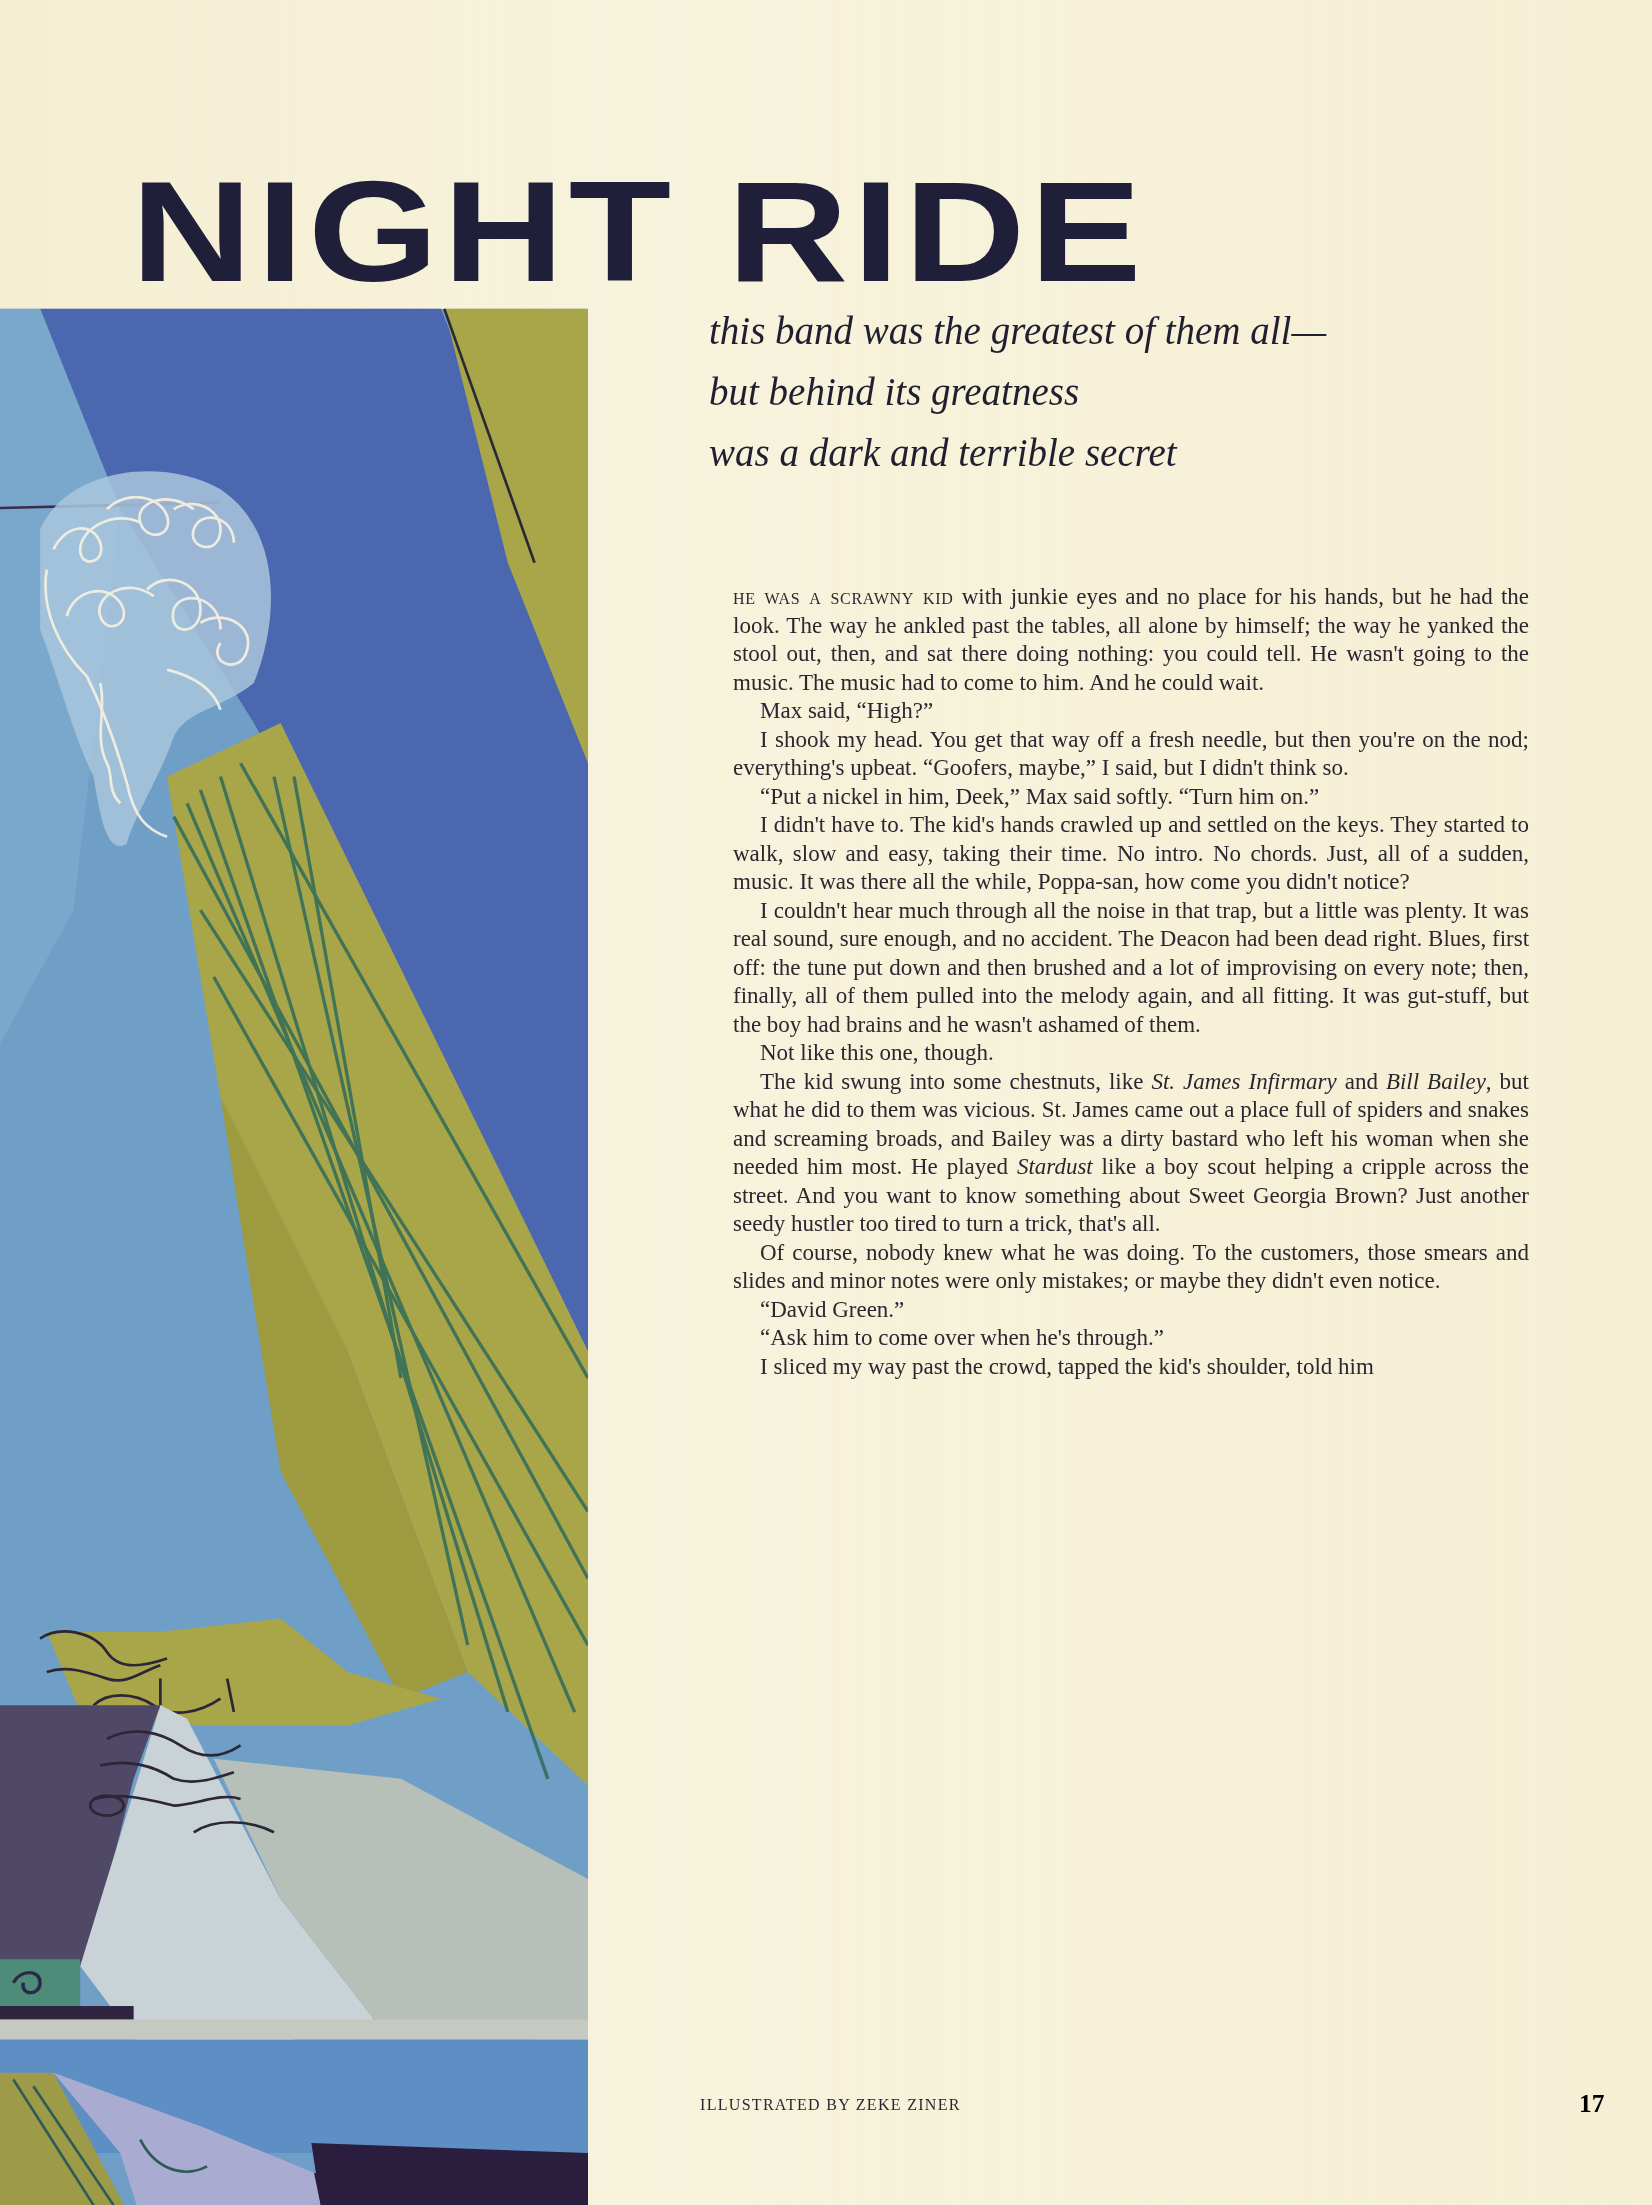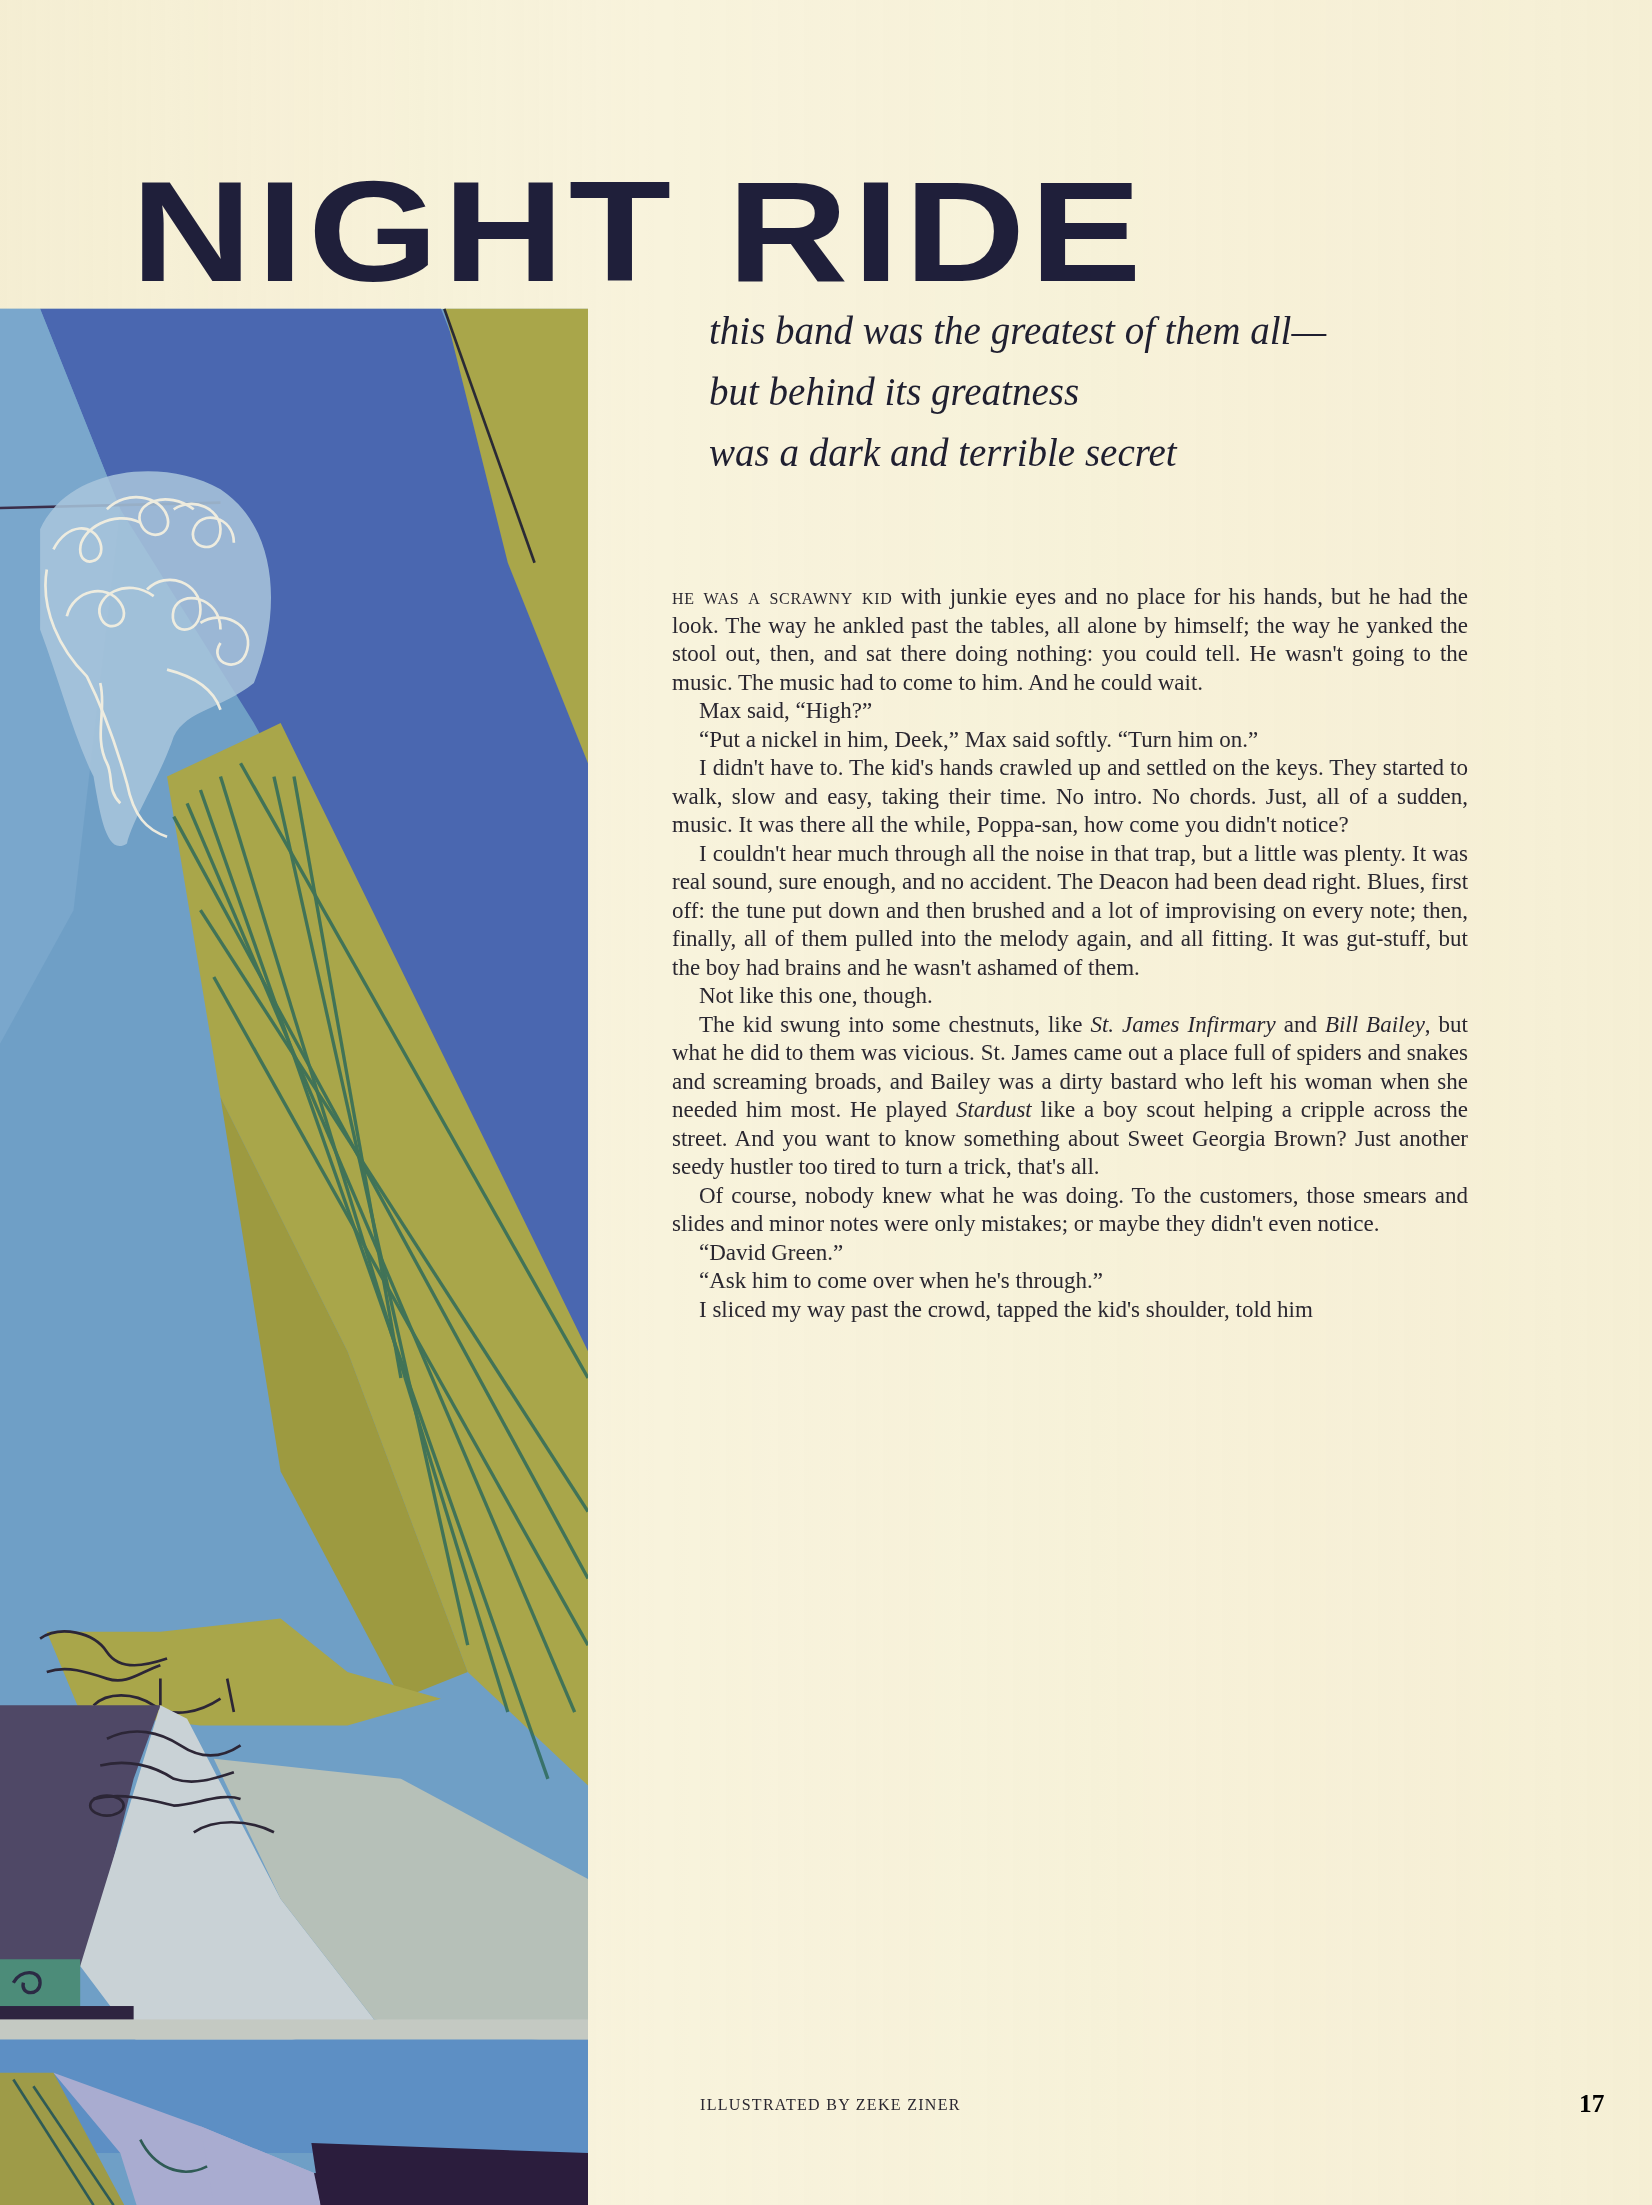--- a/index.html
+++ b/index.html
@@ -23,21 +23,21 @@
   }
   .illustration svg { display:block; }
   .deck {
     position:absolute; left:697px; top:300px; width:736px;
     font-style:italic; font-size:39px; line-height:61px; color:#1f1f30;
     font-family:"Liberation Serif", "DejaVu Serif", serif;
     margin-left:12px;
   }
   .deck div { white-space:nowrap; }
   .body {
-    position:absolute; left:672px; top:583px; width:796px;
+    position:absolute; left:733px; top:583px; width:796px;
     font-size:23px; line-height:28.5px; text-align:justify; color:#2a2730;
   }
   .body p { margin:0; text-indent:27px; }
   .body p.first { text-indent:0; }
   .sc { font-variant:small-caps; letter-spacing:0.7px; font-size:23px; }
   .it { font-style:italic; }
   .footer-credit {
     position:absolute; left:700px; top:2096px;
     font-size:16px; letter-spacing:1.3px; color:#2a2730;
   }
@@ -140,20 +140,21 @@
 
 <div class="deck">
   <div>this band was the greatest of them all—</div>
   <div>but behind its greatness</div>
   <div>was a dark and terrible secret</div>
 </div>
 
 <div class="body" id="article-body">
     <p class="first"><span class="sc">he was a scrawny kid</span><span> with junkie eyes and no place for his hands, but he had the look. The way he ankled past the tables, all alone by himself; the way he yanked the stool out, then, and sat there doing nothing: you could tell. He wasn't going to the music. The music had to come to him. And he could wait.</span></p>
     <p><span>Max said, “High?”</span></p>
+    <p><span>I shook my head. You get that way off a fresh needle, but then you're on the nod; everything's upbeat. “Goofers, maybe,” I said, but I didn't think so.</span></p>
     <p><span>“Put a nickel in him, Deek,” Max said softly. “Turn him on.”</span></p>
     <p><span>I didn't have to. The kid's hands crawled up and settled on the keys. They started to walk, slow and easy, taking their time. No intro. No chords. Just, all of a sudden, music. It was there all the while, Poppa-san, how come you didn't notice?</span></p>
     <p><span>I couldn't hear much through all the noise in that trap, but a little was plenty. It was real sound, sure enough, and no accident. The Deacon had been dead right. Blues, first off: the tune put down and then brushed and a lot of improvising on every note; then, finally, all of them pulled into the melody again, and all fitting. It was gut-stuff, but the boy had brains and he wasn't ashamed of them.</span></p>
     <p><span>Not like this one, though.</span></p>
     <p><span>The kid swung into some chestnuts, like </span><span class="it">St. James Infirmary</span><span> and </span><span class="it">Bill Bailey</span><span>, but what he did to them was vicious. St. James came out a place full of spiders and snakes and screaming broads, and Bailey was a dirty bastard who left his woman when she needed him most. He played </span><span class="it">Stardust</span><span> like a boy scout helping a cripple across the street. And you want to know something about Sweet Georgia Brown? Just another seedy hustler too tired to turn a trick, that's all.</span></p>
     <p><span>Of course, nobody knew what he was doing. To the customers, those smears and slides and minor notes were only mistakes; or maybe they didn't even notice.</span></p>
     <p><span>“David Green.”</span></p>
     <p><span>“Ask him to come over when he's through.”</span></p>
     <p><span>I sliced my way past the crowd, tapped the kid's shoulder, told him</span></p>
   </div>

